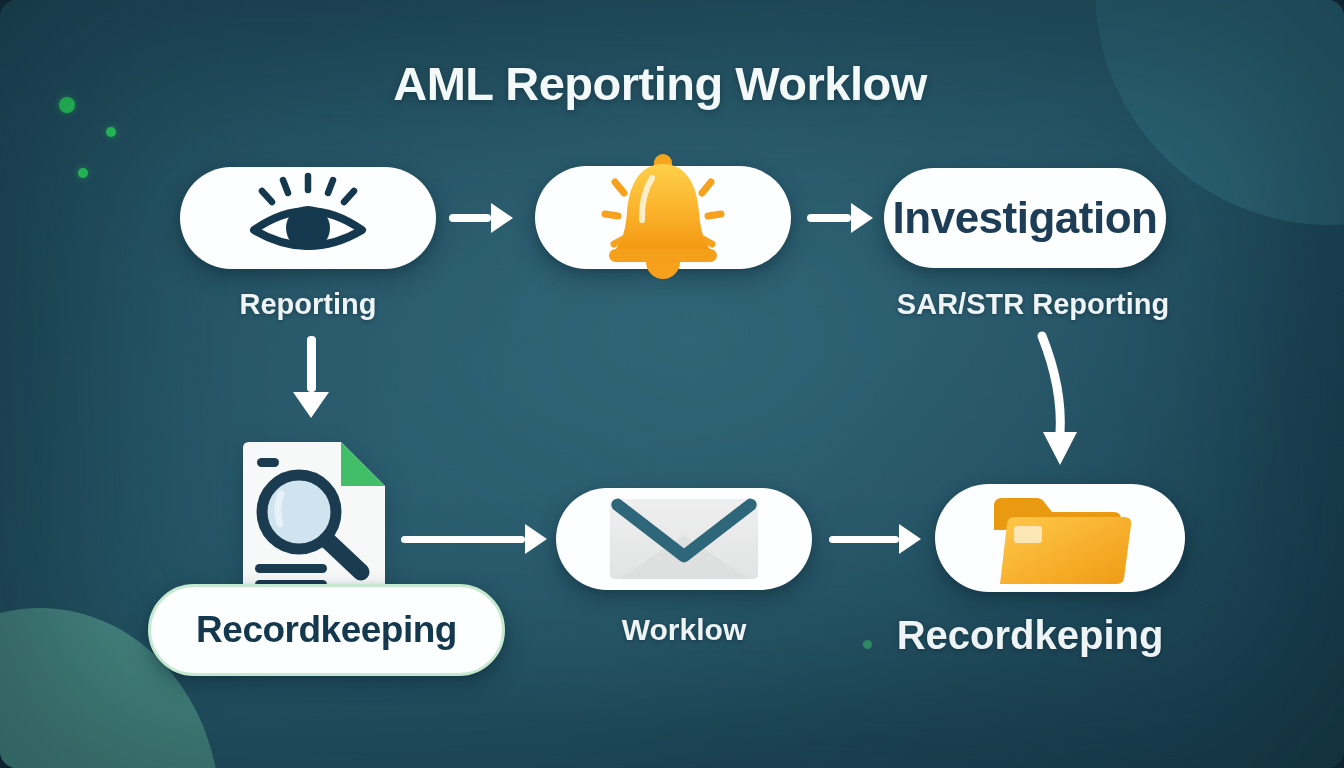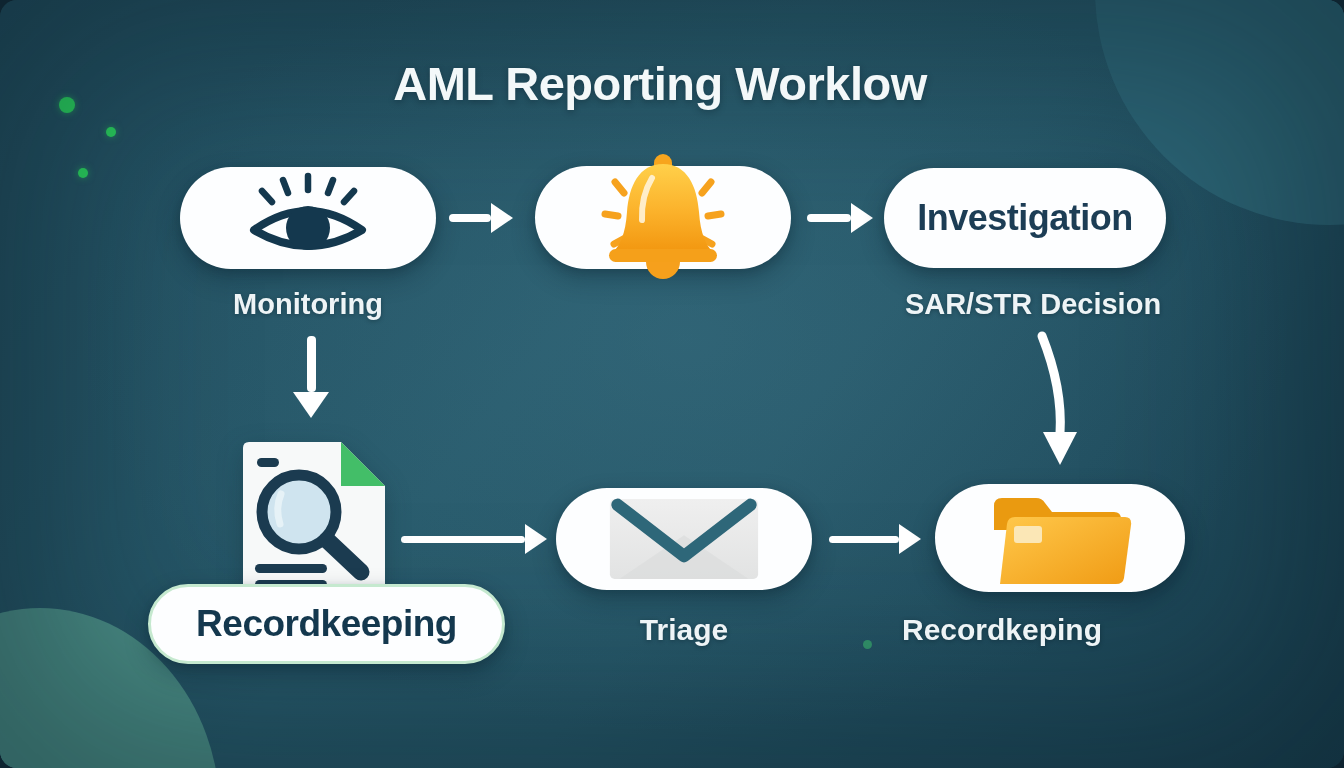--- a/index.html
+++ b/index.html
@@ -28,36 +28,36 @@
   }
 
   .pill{
     position:absolute;background:#fdfeff;border-radius:999px;
     display:flex;align-items:center;justify-content:center;
     box-shadow:0 10px 24px rgba(8,28,40,.30),0 3px 8px rgba(8,28,40,.18);
   }
   #pill-monitoring{left:180px;top:167px;width:256px;height:102px;}
   #pill-alert{left:535px;top:166px;width:256px;height:103px;}
   #pill-investigation{left:884px;top:168px;width:282px;height:100px;
-    font-size:36px;font-weight:800;color:#1c3d55;letter-spacing:-.5px;}
+    font-size:44px;font-weight:800;color:#1c3d55;letter-spacing:-.5px;}
   #pill-filing{left:556px;top:488px;width:256px;height:102px;}
   #pill-folder{left:935px;top:484px;width:250px;height:108px;}
-  #pill-recordkeeping{left:148px;top:584px;width:357px;height:80px;z-index:3;
+  #pill-recordkeeping{left:148px;top:584px;width:357px;height:92px;z-index:3;
     border:3px solid #c5e9cf;box-sizing:border-box;
     font-size:37px;font-weight:800;color:#14384e;letter-spacing:-.5px;}
 
   .node-label{
     position:absolute;text-align:center;font-weight:700;font-size:29px;
     color:#eef4f6;text-shadow:0 1px 4px rgba(8,26,36,.4);line-height:1.1;
   }
   #label-monitoring{left:180px;top:289px;width:256px;}
   #label-alert{left:535px;top:289px;width:256px;}
   #label-sar{left:853px;top:289px;width:360px;}
   #label-filing{left:556px;top:613px;width:256px;font-size:30px;}
-  #label-folder{left:852px;top:613px;width:300px;font-size:30px;}
+  #label-folder{left:880px;top:613px;width:300px;font-size:40px;}
 
   .arrow-h{position:absolute;display:flex;align-items:center;}
   .arrow-h .shaft{flex:1;height:8px;background:#fff;border-radius:4px;}
   .arrow-h .head{width:0;height:0;border-top:15px solid transparent;border-bottom:15px solid transparent;border-left:22px solid #fff;}
   #arrow-1{left:449px;top:203px;width:64px;height:30px;}
   #arrow-2{left:807px;top:203px;width:66px;height:30px;}
   #arrow-3{left:401px;top:524px;width:146px;height:30px;}
   #arrow-3 .shaft{height:7px;}
   #arrow-4{left:829px;top:524px;width:92px;height:30px;}
   #arrow-4 .shaft{height:7px;}
@@ -135,22 +135,22 @@
 
   <div id="arrow-2" class="arrow-h">
     <div class="shaft"></div>
       <div class="head"></div>
   </div>
 
   <div id="pill-investigation" class="pill">
     <span>Investigation</span>
   </div>
 
-  <div id="label-monitoring" class="node-label">Monitoring</div>
-  <div id="label-sar" class="node-label">SAR/STR Decision</div>
+  <div id="label-monitoring" class="node-label">Reporting</div>
+  <div id="label-sar" class="node-label">SAR/STR Reporting</div>
 
   <div id="arrow-down" class="arrow-v">
     <div class="shaft"></div>
       <div class="head"></div>
   </div>
 
   <svg id="arrow-curved" width="70" height="140" viewBox="0 0 70 140">
     <path d="M26,6 C38,36 46,72 44,104" stroke="#ffffff" stroke-width="9" fill="none" stroke-linecap="round"></path>
     <polygon points="27,102 61,102 44,135" fill="#ffffff"></polygon>
   </svg>
@@ -201,16 +201,16 @@
           <stop offset="0" stop-color="#ffc84b"></stop>
             <stop offset="1" stop-color="#f09b14"></stop>
         </linearGradient>
       </defs>
       <path d="M10,92 L10,16 Q10,8 18,8 L52,8 Q58,8 61,13 L68,22 L130,22 Q137,22 137,29 L137,40 L10,40 Z" fill="#ea9a10"></path>
       <path d="M16,94 L23,34 Q24,27 31,27 L141,27 Q148,27 147,35 L140,88 Q139,94 132,94 Z" fill="url(#gfold)"></path>
       <rect x="30" y="36" width="28" height="17" rx="3" fill="#fbe7b6"></rect>
     </svg>
   </div>
 
-  <div id="label-filing" class="node-label">Triage</div>
+  <div id="label-filing" class="node-label">Worklow</div>
   <div id="label-folder" class="node-label">Recordkeping</div>
 
 </div>
 
 </body></html>

